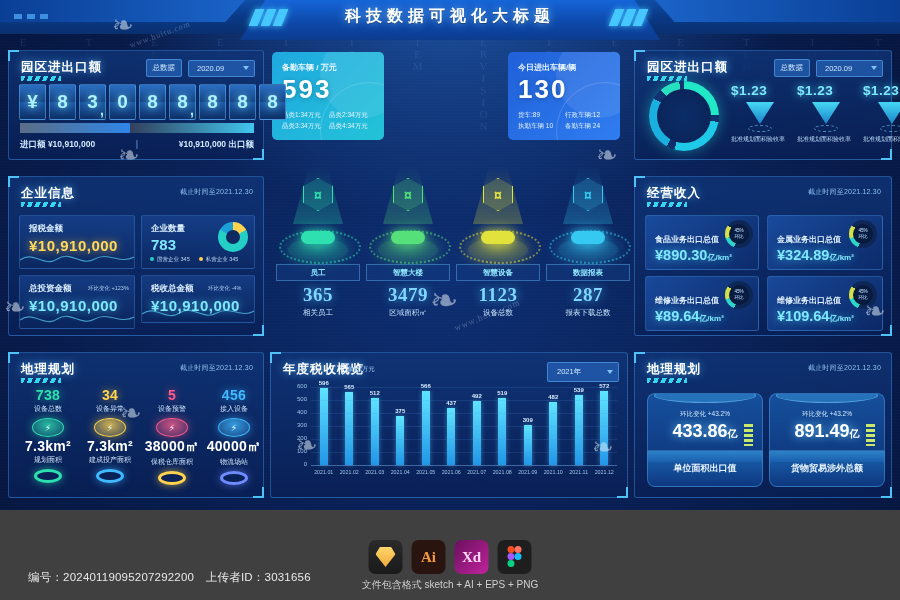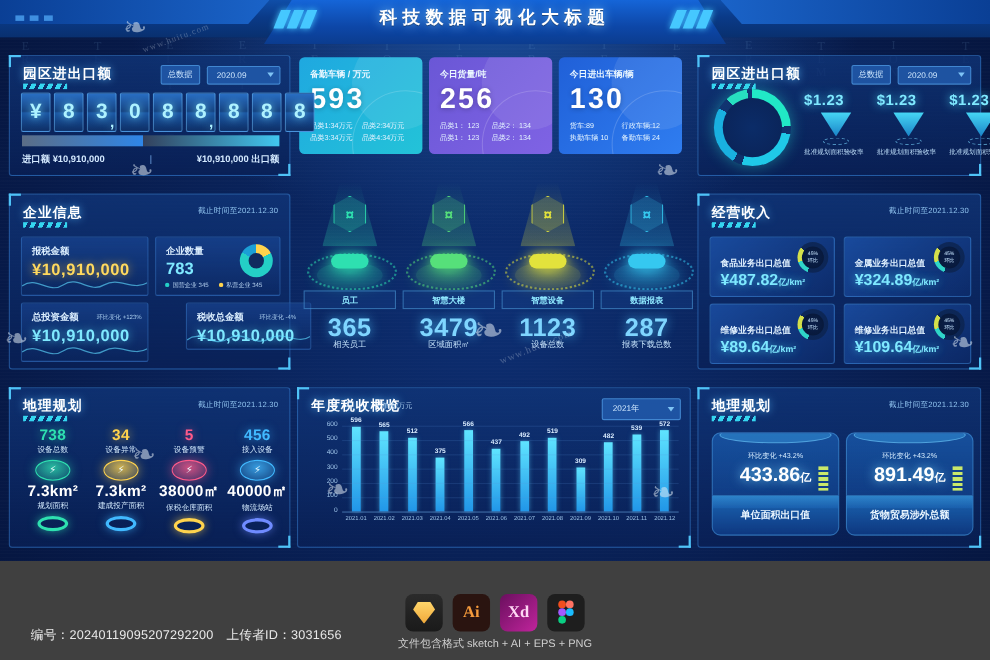--- a/index.html
+++ b/index.html
@@ -116,21 +116,21 @@
   .funnel .fl{font-size:6px;color:#bcdcf7;line-height:1.42;margin-top:3px;}
 
   
   #p4{left:8px;top:176px;width:256px;height:160px;}
   .ecard{position:absolute;box-sizing:border-box;
     background:linear-gradient(180deg,rgba(28,76,158,.55),rgba(13,42,100,.45));
     border:1px solid rgba(74,150,230,.33);border-radius:2px;overflow:hidden;}
   #e1{left:10px;top:38px;width:116px;height:54px;}
   #e2{left:132px;top:38px;width:114px;height:54px;}
   #e3{left:10px;top:98px;width:116px;height:54px;}
-  #e4{left:132px;top:98px;width:114px;height:43px;margin-left:28px;}
+  #e4{left:132px;top:98px;width:114px;height:48px;}
   .eh{position:absolute;left:9px;top:7px;font-size:8.5px;font-weight:bold;color:#dcefff;}
   .ev{position:absolute;left:9px;top:21px;font-size:15px;font-weight:bold;letter-spacing:.5px;}
   .ev.gold{color:#ffd95e;text-shadow:0 0 9px rgba(255,200,60,.7);}
   .ev.cyan{color:#7fe9ff;text-shadow:0 0 9px rgba(90,225,255,.7);}
   .edelta{position:absolute;top:9px;font-size:5.5px;color:#a9cdee;}
   .wave{position:absolute;left:0;bottom:0;width:100%;height:20px;opacity:.85;}
   .donut{position:absolute;right:6px;top:6px;width:30px;height:30px;border-radius:50%;
     background:conic-gradient(#ffd34d 0deg 62deg,#24cfc6 62deg 300deg,#1b9fd6 300deg 360deg);}
   .donut::after{content:"";position:absolute;inset:8px;border-radius:50%;background:#102a5f;}
   .elegend{position:absolute;left:8px;bottom:5px;display:flex;gap:9px;font-size:5.5px;color:#bdd9f5;align-items:center;}
@@ -147,22 +147,22 @@
     clip-path:polygon(50% 0,100% 25%,100% 75%,50% 100%,0 75%,0 25%);
     display:flex;align-items:center;justify-content:center;font-size:14px;font-weight:bold;}
   .disc{position:absolute;left:50%;bottom:6px;transform:translateX(-50%);width:78px;height:38px;}
   .disc .r1{position:absolute;left:0;top:6px;width:78px;height:30px;border-radius:50%;
     border:2px dotted rgba(255,255,255,.45);}
   .disc .r2{position:absolute;left:9px;top:14px;width:60px;height:24px;border-radius:50%;opacity:.75;}
   .disc .core{position:absolute;left:22px;top:7px;width:34px;height:13px;border-radius:7px;}
   .podlabel{position:absolute;top:104px;width:84px;height:17px;box-sizing:border-box;
     border:1px solid rgba(90,180,240,.45);background:rgba(20,60,130,.45);
     display:flex;align-items:center;justify-content:center;font-size:7.5px;color:#8fe8ff;font-weight:bold;}
-  .podnum{position:absolute;top:124px;width:84px;text-align:center;font-size:23px;font-weight:bold;
-    color:#7fd6ff;text-shadow:0 0 10px rgba(80,200,255,.8);letter-spacing:.5px;}
+  .podnum{position:absolute;top:124px;width:84px;text-align:center;font-size:19px;font-weight:bold;
+    color:#7fd6ff;text-shadow:0 0 10px rgba(80,200,255,.8);letter-spacing:.5px;font-family:Liberation Serif, serif;}
   .podcap{position:absolute;top:148px;width:84px;text-align:center;font-size:7.5px;color:#c5e2fb;}
 
   
   #p5{left:634px;top:176px;width:258px;height:160px;}
   .bcard{position:absolute;box-sizing:border-box;border-radius:3px;overflow:hidden;
     background:linear-gradient(140deg,rgba(30,86,176,.72),rgba(14,46,112,.6));
     border:1px solid rgba(80,160,235,.34);}
   #b1{left:10px;top:38px;width:114px;height:55px;}
   #b2{left:132px;top:38px;width:116px;height:55px;}
   #b3{left:10px;top:99px;width:114px;height:55px;}
@@ -332,30 +332,20 @@
     <div class="kcard" id="k1">
       <div class="blob"></div>
       <div class="blob2"></div>
       <div class="kh">备勤车辆 / 万元</div>
       <div class="kv">593</div>
       <div class="ksub">
         <span>品类1:34万元</span><span>品类2:34万元</span><br>
         <span>品类3:34万元</span><span>品类4:34万元</span>
       </div>
     </div>
-    <div class="kcard" id="k2">
-      <div class="blob"></div>
-      <div class="blob2"></div>
-      <div class="kh">今日货量/吨</div>
-      <div class="kv">256</div>
-      <div class="ksub">
-        <span>品类1： 123</span><span>品类2： 134</span><br>
-        <span>品类1： 123</span><span>品类2： 134</span>
-      </div>
-    </div>
     <div class="kcard" id="k3">
       <div class="blob"></div>
       <div class="blob2"></div>
       <div class="kh">今日进出车辆/辆</div>
       <div class="kv">130</div>
       <div class="ksub">
         <span>货车:89</span><span>行政车辆:12</span><br>
         <span>执勤车辆 10</span><span>备勤车辆 24</span>
       </div>
     </div>
@@ -484,21 +474,21 @@
         <div class="podcap" style="left: 276px;">报表下载总数</div>
       </div>
 
     <div class="panel" id="p5">
       <div class="p-title">经营收入</div>
       <div class="p-underline"></div>
       <div class="p-date">截止时间至2021.12.30</div>
 
       <div class="bcard" id="b1">
         <div class="bh">食品业务出口总值</div>
-        <div class="bv"><span>¥487.82</span><small>亿/km²</small></div>
+        <div class="bv"><span>¥890.30</span><small>亿/km²</small></div>
         <div class="gauge"></div>
         <div class="gtxt">
             <span>45%</span>
             <span>环比</span>
           </div>
       </div>
       <div class="bcard" id="b2">
         <div class="bh">金属业务出口总值</div>
         <div class="bv"><span>¥324.89</span><small>亿/km²</small></div>
         <div class="gauge"></div>

